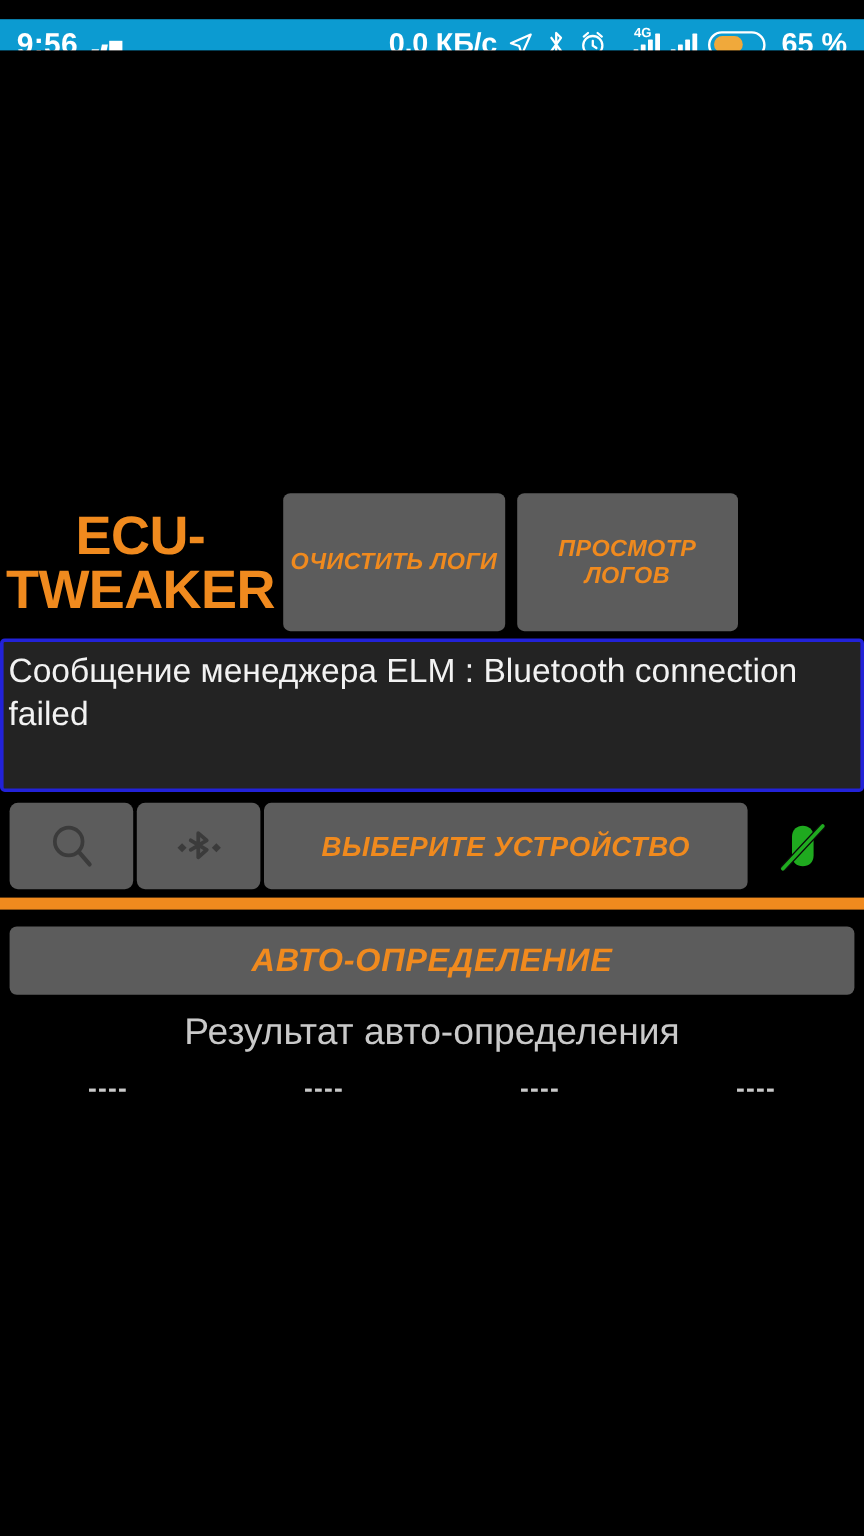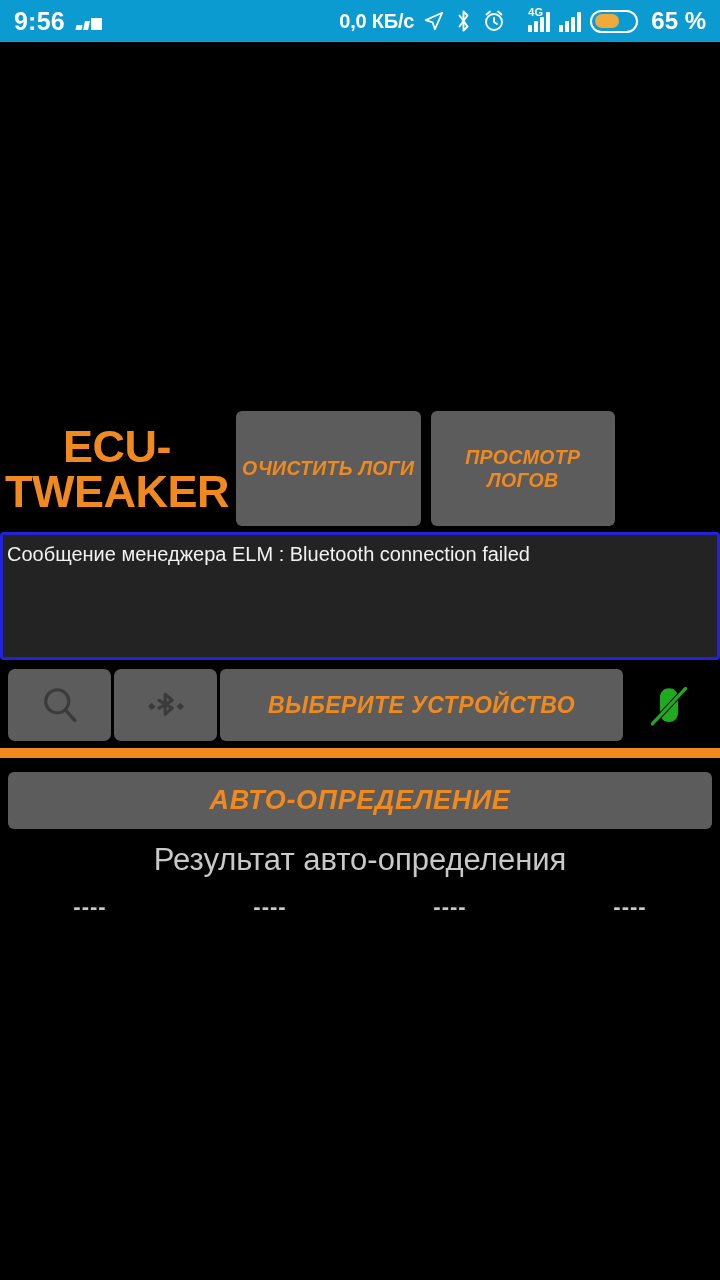--- a/index.html
+++ b/index.html
@@ -6,33 +6,33 @@
   html, body {
     width:720px; height:1280px;
     background:#000;
     font-family:"Liberation Sans", sans-serif;
     overflow:hidden;
   }
   #screen { position:relative; width:720px; height:1280px; background:#000; }
 
   
   .statusbar{
-    position:absolute; left:0; top:0; width:720px; height:42px;
+    position:absolute; left:0; top:16px; width:720px; height:42px;
     background:#0c9bd1; color:#fff;
     display:flex; align-items:center; padding:0 14px;
   }
   .sb-time{ font-size:25px; font-weight:bold; letter-spacing:.2px; }
   .sb-dots{ margin-left:11px; display:flex; align-items:flex-end; height:18px; gap:2px; }
   .sb-dots i{ display:block; background:#fff; }
   .sb-dots i:nth-child(1){ width:6px; height:5px; transform:skewX(-12deg); }
   .sb-dots i:nth-child(2){ width:5px; height:9px; transform:skewX(-12deg); }
   .sb-dots i:nth-child(3){ width:11px; height:12px; }
   .sb-spacer{ flex:1; }
   .sb-right{ display:flex; align-items:center; gap:9px; }
-  .sb-net{ font-size:20px; font-weight:bold; letter-spacing:-.2px; }
+  .sb-net{ font-size:24px; font-weight:bold; letter-spacing:-.2px; }
   .ic{ display:inline-block; line-height:0; }
   .sig{ display:flex; align-items:flex-end; gap:2px; height:22px; }
   .sig i{ display:block; width:4px; background:#fff; border-radius:.5px; }
   .sig i:nth-child(1){ height:7px; }
   .sig i:nth-child(2){ height:11px; }
   .sig i:nth-child(3){ height:15px; }
   .sig i:nth-child(4){ height:20px; }
   .sig-wrap{ position:relative; display:flex; align-items:flex-end; }
   .lte{ position:absolute; left:0px; top:-3px; font-size:11px; font-weight:bold; line-height:1; }
   .sig-4g{ margin-left:13px; }
@@ -61,21 +61,21 @@
     color:#f08a1e; font-weight:bold; font-family:"Liberation Sans", sans-serif;
     display:flex; align-items:center; justify-content:center; text-align:center;
     line-height:1.15; cursor:pointer; padding:4px 6px;font-style:italic;
   }
   .btn-log{ flex:1; font-size:19.5px; letter-spacing:.3px; }
 
   
   .msgbox{
     position:absolute; left:0; top:490px; width:720px; height:128px;
     background:#232323; border:3px solid #2222d8; border-radius:4px;
-    color:#f2f2f2; font-size:20px; line-height:1.30;
+    color:#f2f2f2; font-size:28px; line-height:1.30;
     padding:6px 4px 0 4px; overflow:hidden;
   }
 
   
   .devrow{
     position:absolute; left:0; top:622px; width:720px; height:82px;
     display:flex; align-items:center; padding:0 8px; gap:3px;
   }
   .sqbtn{
     width:103px; height:72px; background:#5c5c5c; border-radius:7px;

